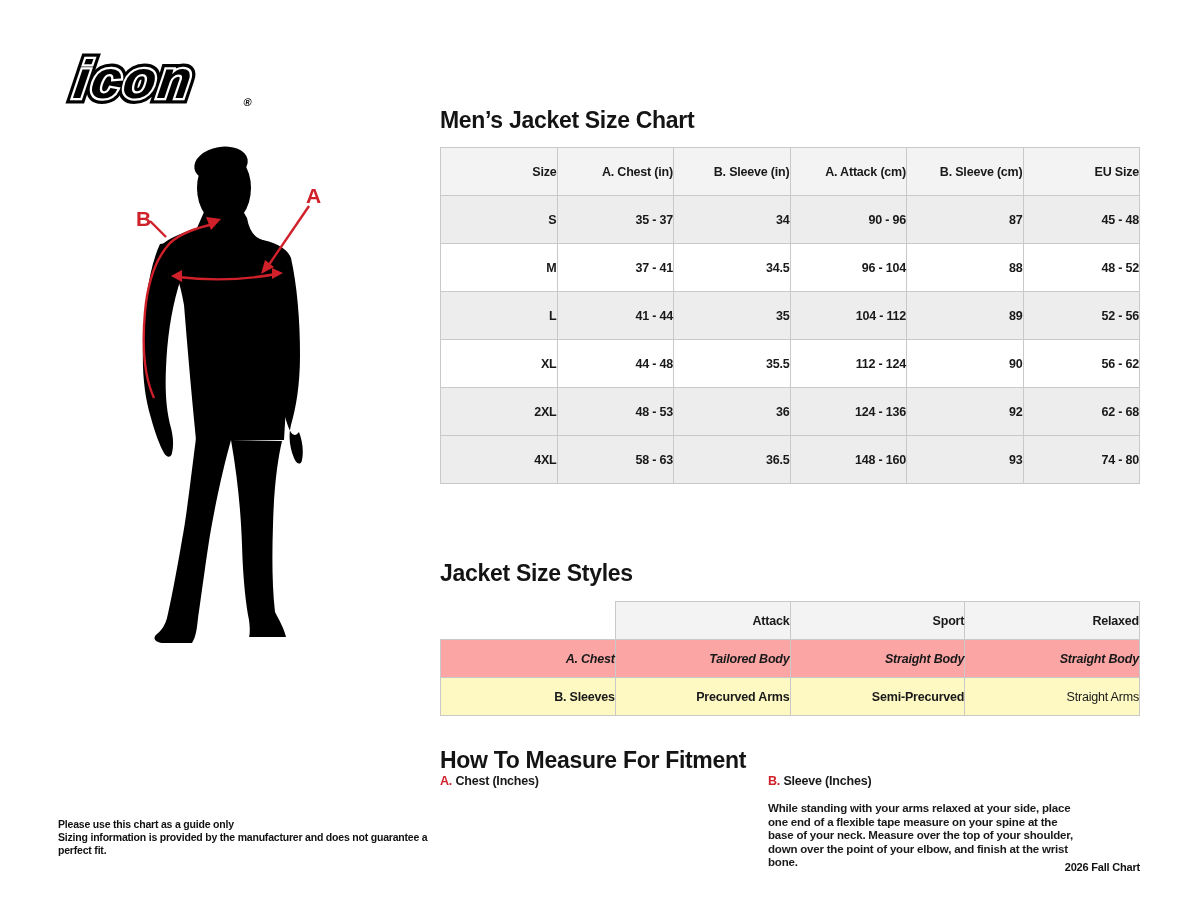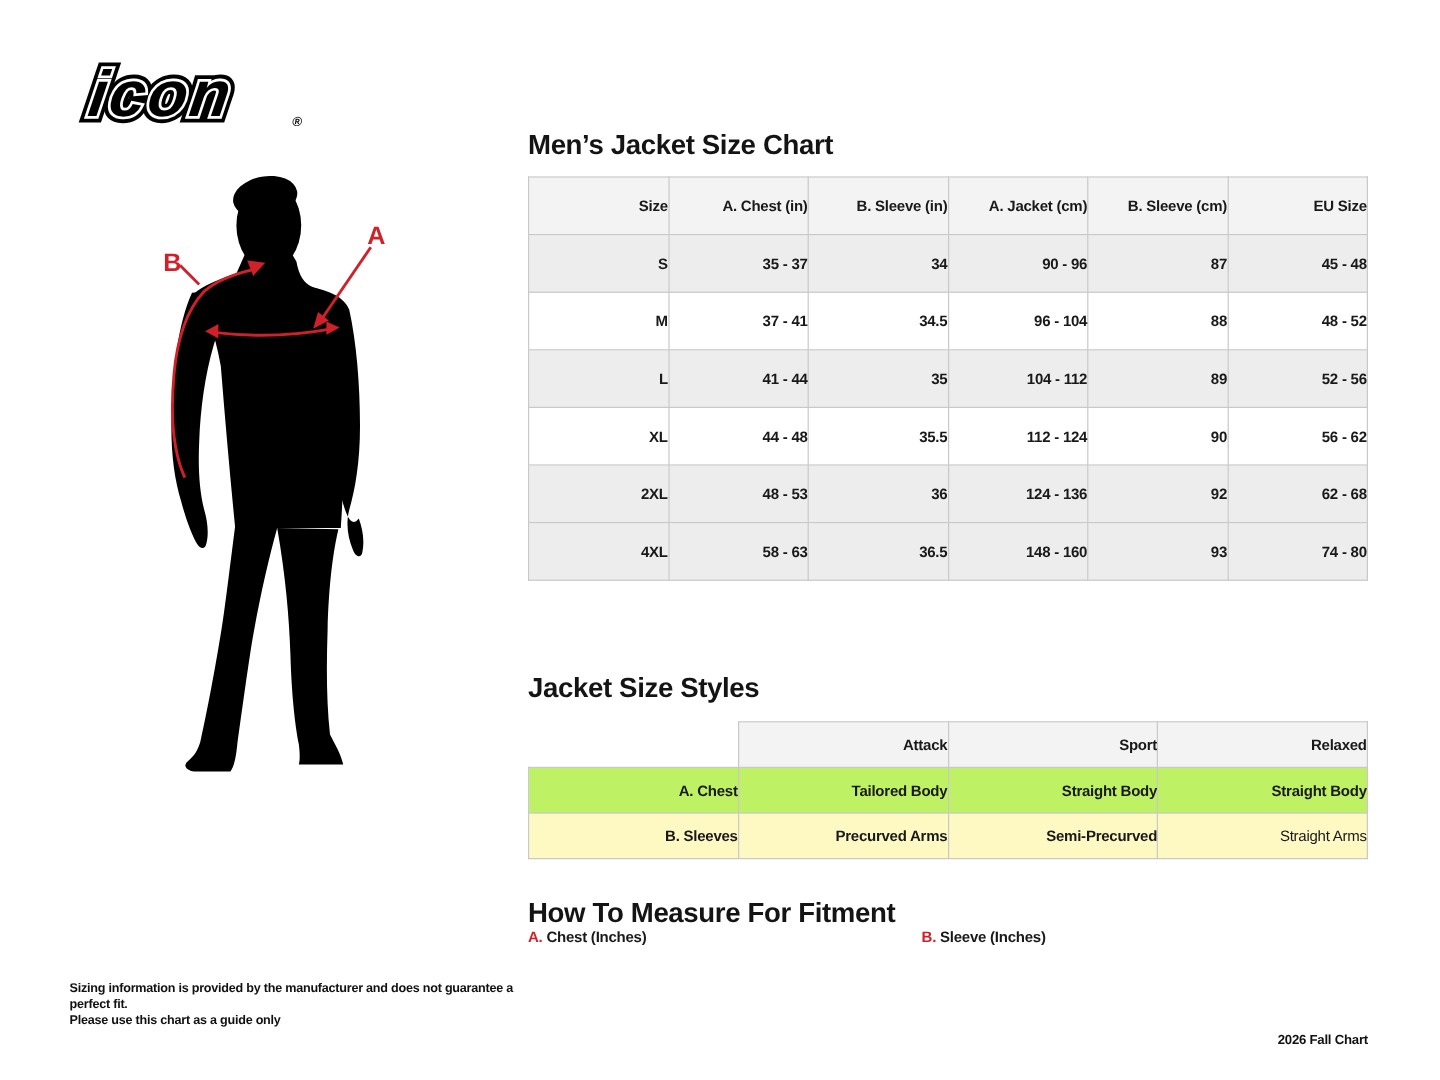--- a/index.html
+++ b/index.html
@@ -36,21 +36,21 @@
 
   #size-table { top:147px; }
   #size-table th, #size-table td { height:48px; }
   #size-table thead th { background:#f3f3f3; }
   #size-table tbody tr.shade td { background:#ededed; }
 
   #styles-table { top:601px; }
   #styles-table th, #styles-table td { height:38px; }
   #styles-table .blank { border:none; background:#fff; }
   #styles-table tr.head th { background:#f3f3f3; }
-  #styles-table tr.r0 td, #styles-table tr.r0 th { background:#bef264; }
+  #styles-table tr.r0 td, #styles-table tr.r0 th { background:#fca5a5;font-style:italic; }
   #styles-table tr.r1 td, #styles-table tr.r1 th { background:#fef9c3; }
   #styles-table td.light { font-weight:normal; }
 
   
   .fit-cols { position:absolute; left:440px; top:774px; width:700px; display:flex; }
   .fit-col { width:305px; }
   .fit-col + .fit-col { margin-left:23px; }
   .fit-head { font-size:12.5px; font-weight:bold; letter-spacing:-0.2px; margin-bottom:14px; }
   .fit-head .red { color:#d0212b; }
   .fit-body { font-size:11.5px; font-weight:600; line-height:13.5px; letter-spacing:-0.2px; color:#1a1a1a; }
@@ -110,21 +110,21 @@
   </svg>
 
   <h2 class="sec-title" id="main-title">Men’s Jacket Size Chart</h2>
 
   <table id="size-table">
     <thead>
       <tr>
         <th>Size</th>
         <th>A. Chest (in)</th>
         <th>B. Sleeve (in)</th>
-        <th>A. Jacket (cm)</th>
+        <th>A. Attack (cm)</th>
         <th>B. Sleeve (cm)</th>
         <th>EU Size</th>
       </tr>
     </thead>
     <tbody>
       <tr class="shade">
         <td>S</td>
         <td>35 - 37</td>
         <td>34</td>
         <td>90 - 96</td>
@@ -206,22 +206,23 @@
       <div class="fit-head">
         <span class="red">A.</span>
         <span>Chest (Inches)</span>
       </div>
     </div>
     <div class="fit-col">
       <div class="fit-head">
         <span class="red">B.</span>
         <span>Sleeve (Inches)</span>
       </div>
+      <p class="fit-body">While standing with your arms relaxed at your side, place one end of a flexible tape measure on your spine at the base of your neck. Measure over the top of your shoulder, down over the point of your elbow, and finish at the wrist bone.</p>
     </div>
   </div>
 
   <div class="disclaimer">
+    <div>Please use this chart as a guide only</div>
     <div>Sizing information is provided by the manufacturer and does not guarantee a perfect fit.</div>
-    <div>Please use this chart as a guide only</div>
   </div>
   <div class="version">2026 Fall Chart</div>
 
 </div>
 
 </body></html>

